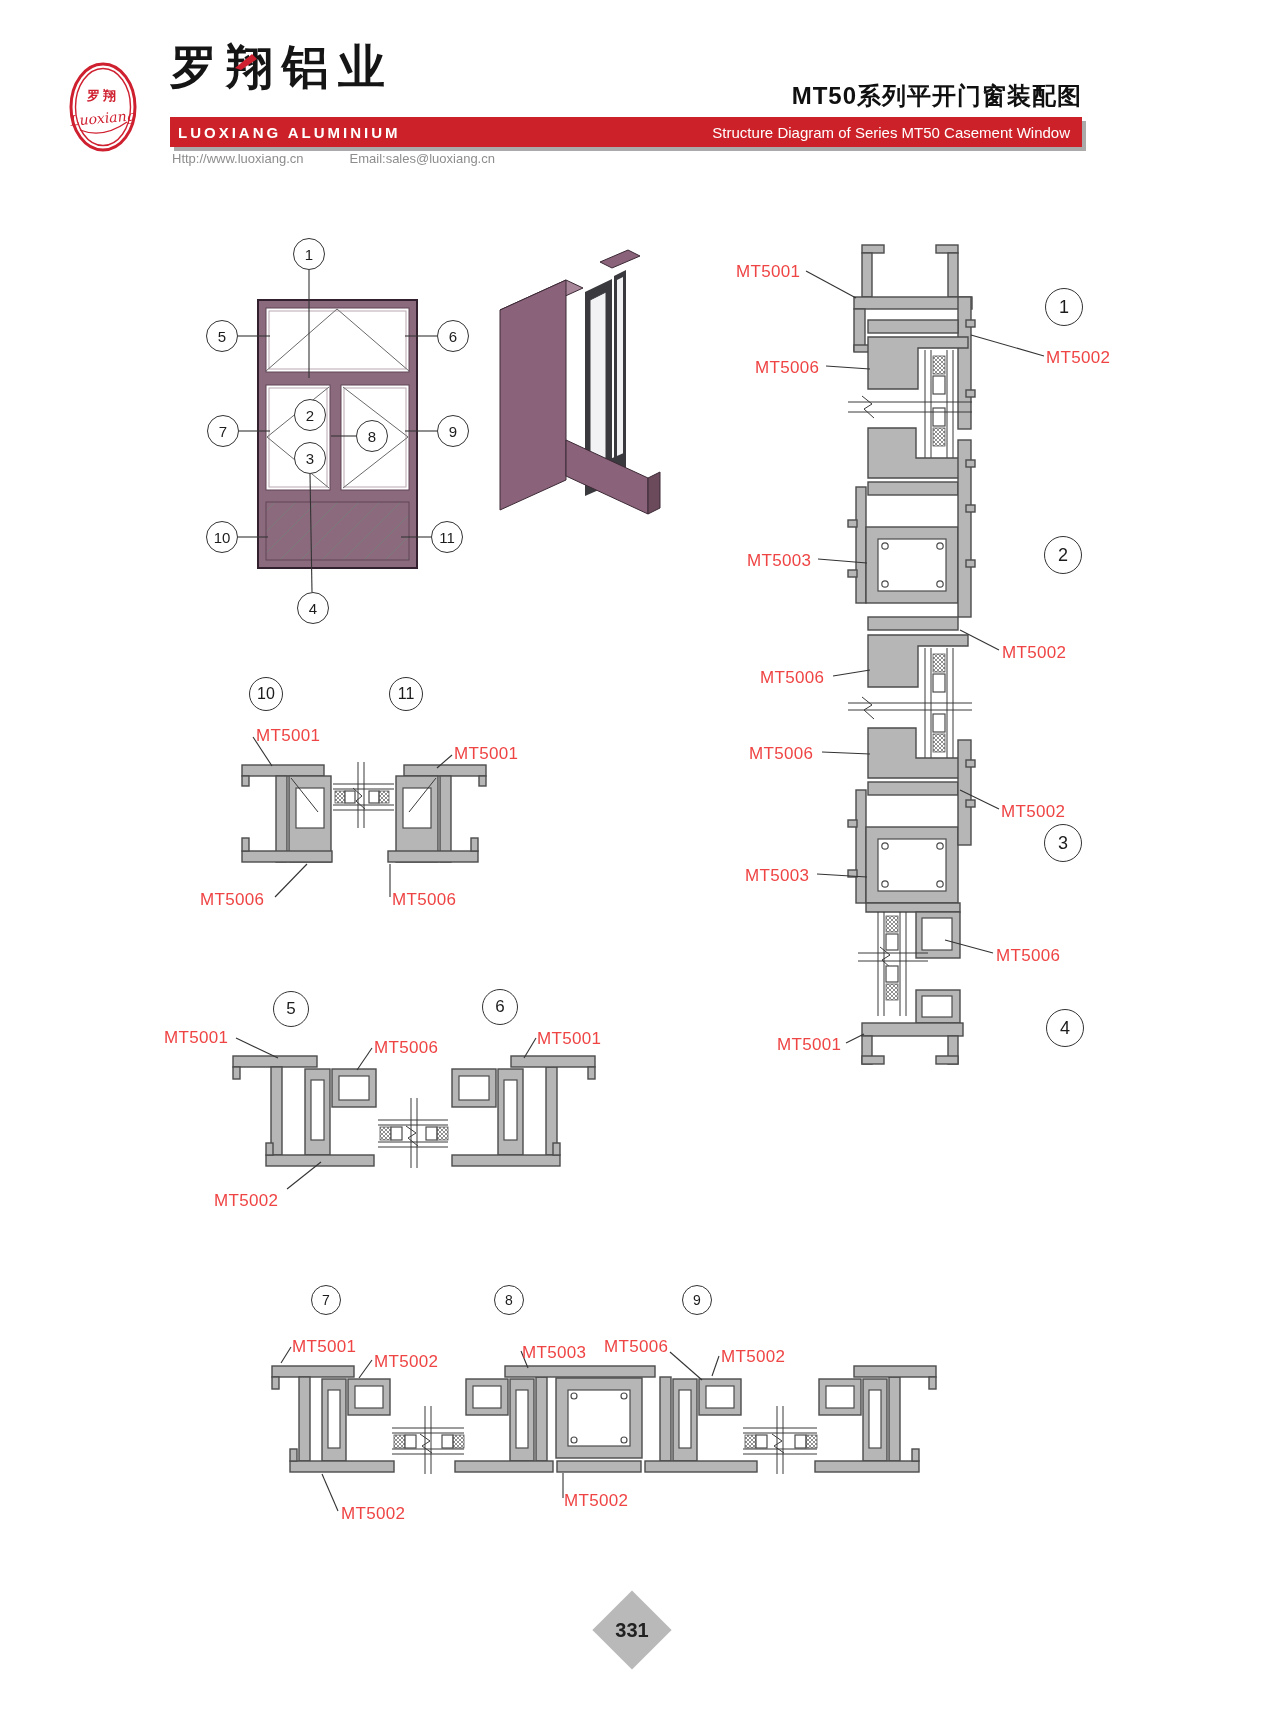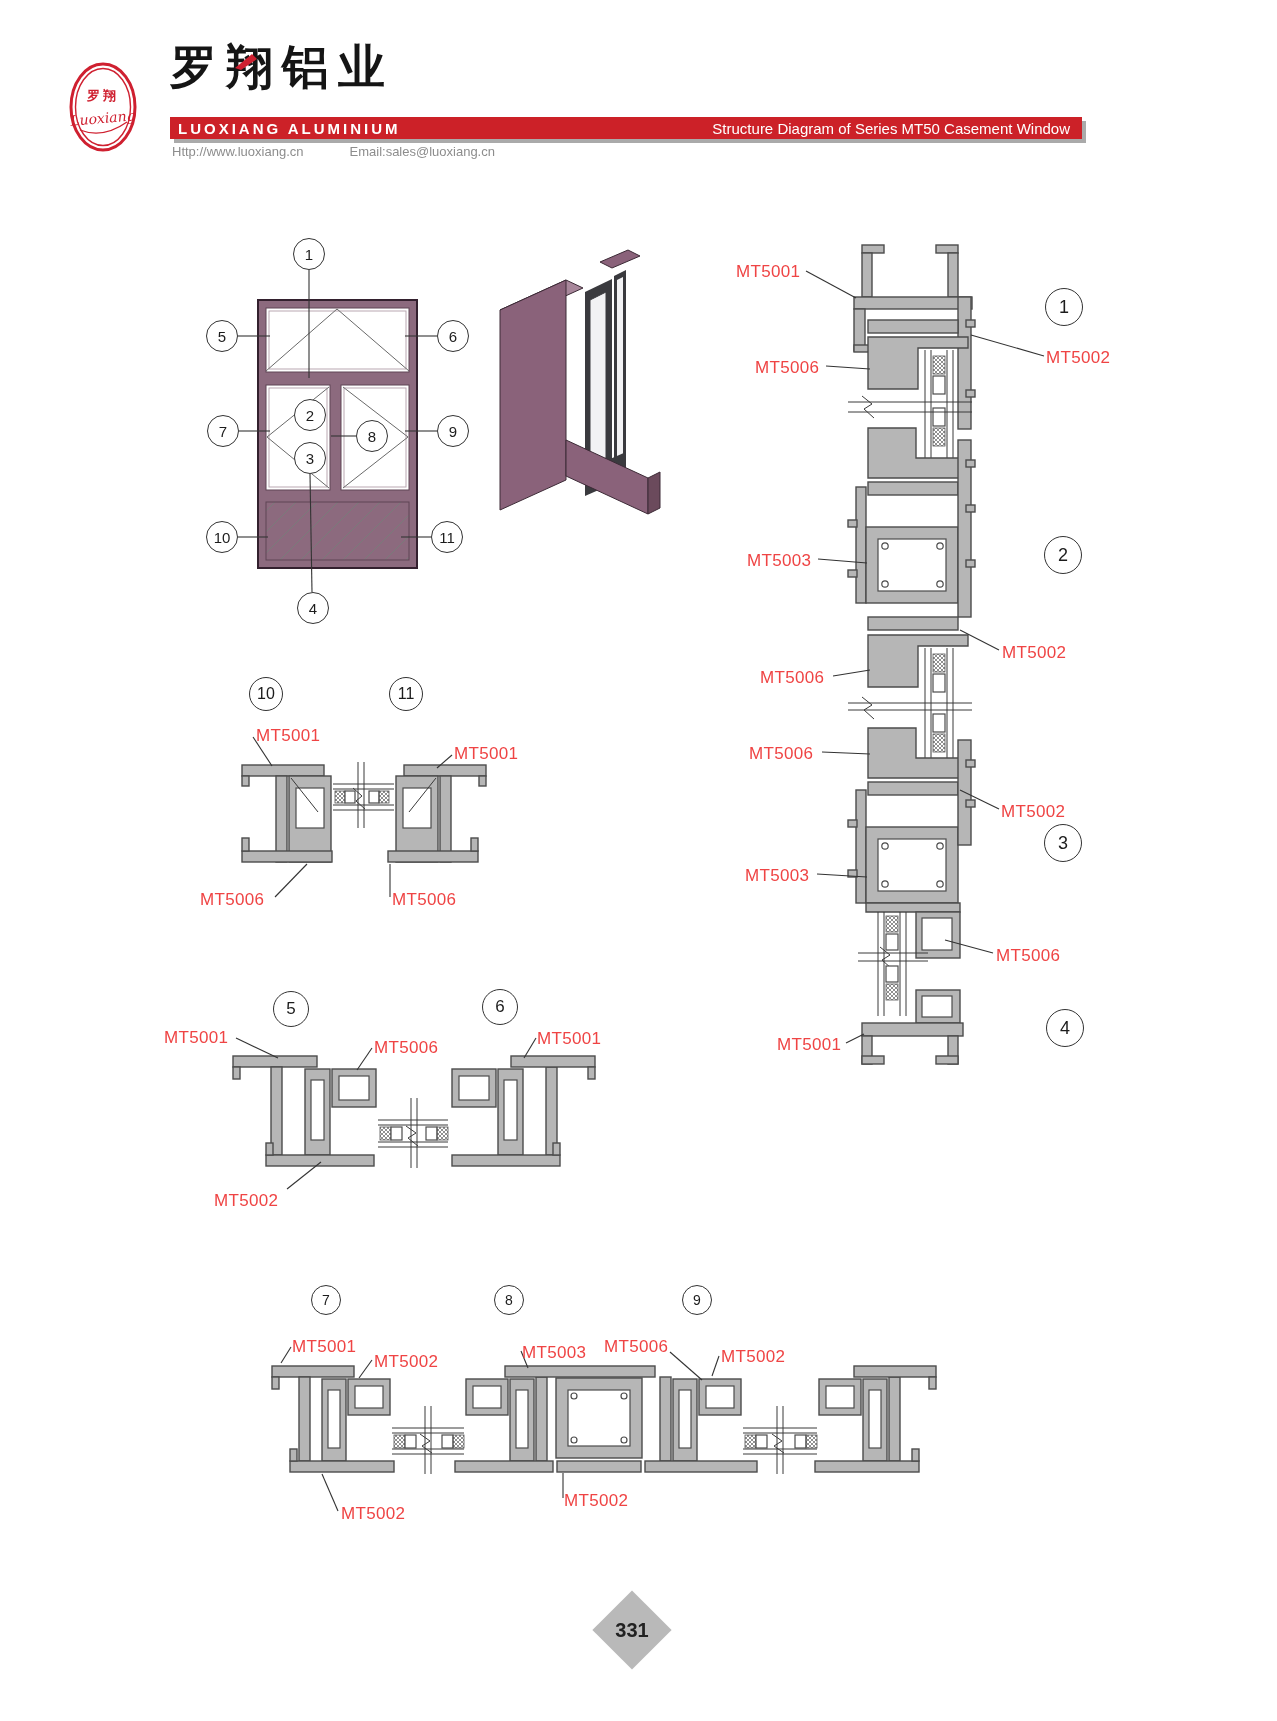--- a/index.html
+++ b/index.html
@@ -3,24 +3,24 @@
 <meta charset="utf-8">
 <style>
   html,body{margin:0;padding:0;background:#fff;}
   body{font-family:"Liberation Sans",sans-serif;}
   #page{position:relative;width:1277px;height:1721px;background:#fff;overflow:hidden;}
   
   #logo{position:absolute;left:66px;top:60px;}
   #company-cn{position:absolute;left:170px;top:36px;font-size:47px;font-weight:bold;color:#151515;letter-spacing:9px;white-space:nowrap;}
   #brand-accent{position:absolute;left:233px;top:52px;}
   #title-cn{position:absolute;left:660px;top:80px;width:422px;text-align:right;font-size:24px;font-weight:bold;color:#101010;letter-spacing:1px;white-space:nowrap;}
-  #red-bar{position:absolute;left:170px;top:117px;width:912px;height:22px;background:#cc2128;box-shadow:4px 4px 0 #aaaaaa;display:flex;justify-content:space-between;align-items:center;padding:0 12px 0 8px;box-sizing:border-box;}
+  #red-bar{position:absolute;left:170px;top:117px;width:912px;height:30px;background:#cc2128;box-shadow:4px 4px 0 #aaaaaa;display:flex;justify-content:space-between;align-items:center;padding:0 12px 0 8px;box-sizing:border-box;}
   #company-en{color:#fff;font-weight:bold;font-size:15px;letter-spacing:3px;white-space:nowrap;}
   #title-en{color:#fff;font-size:15px;white-space:nowrap;}
-  #contact{position:absolute;left:172px;top:144px;font-size:13px;color:#8d8d8d;white-space:nowrap;}
+  #contact{position:absolute;left:172px;top:151px;font-size:13px;color:#8d8d8d;white-space:nowrap;}
   #contact span{margin-right:46px;}
   
   .callout{position:absolute;border:1.6px solid #333;border-radius:50%;background:#fff;display:flex;align-items:center;justify-content:center;color:#1c1c1c;z-index:6;box-sizing:border-box;}
   .plabel{position:absolute;font-size:17px;color:#ef4444;white-space:nowrap;z-index:6;letter-spacing:.3px;}
   
   #drawing{position:absolute;left:0;top:0;z-index:2;}
   .al{fill:#b6b6b6;stroke:#4c4c4c;stroke-width:1.4;}
   .alw{fill:#ffffff;stroke:#4c4c4c;stroke-width:1.2;}
   .thin{stroke:#3a3a3a;stroke-width:1;fill:none;}
   .ldr{stroke:#333;stroke-width:1.1;fill:none;}
@@ -40,20 +40,21 @@
     <text x="37" y="40" text-anchor="middle" font-size="13" font-weight="bold" fill="#cf2030" letter-spacing="3">罗翔</text>
     <text x="37" y="63" text-anchor="middle" font-family="DejaVu Serif, serif" font-style="italic" font-size="14" fill="#cf2030" transform="rotate(-5 37 60)">Luoxiang</text>
     <path d="M14,70 Q37,79 61,62" fill="none" stroke="#cf2030" stroke-width="1.3"></path>
   </svg>
 
   <div id="company-cn">罗翔铝业</div>
   <svg id="brand-accent" width="26" height="20" viewBox="0 0 26 20">
     <path d="M2,16 L19,2 L24,7 L8,18 Z" fill="#cf2030"></path>
   </svg>
 
+  <div id="title-cn">MT50系列平开门窗装配图</div>
 
   <div id="red-bar">
     <span id="company-en">LUOXIANG ALUMINIUM</span>
     <span id="title-en">Structure Diagram of Series MT50 Casement Window</span>
   </div>
 
   <div id="contact">
     <span>Http://www.luoxiang.cn</span><span>Email:sales@luoxiang.cn</span>
   </div>
 

